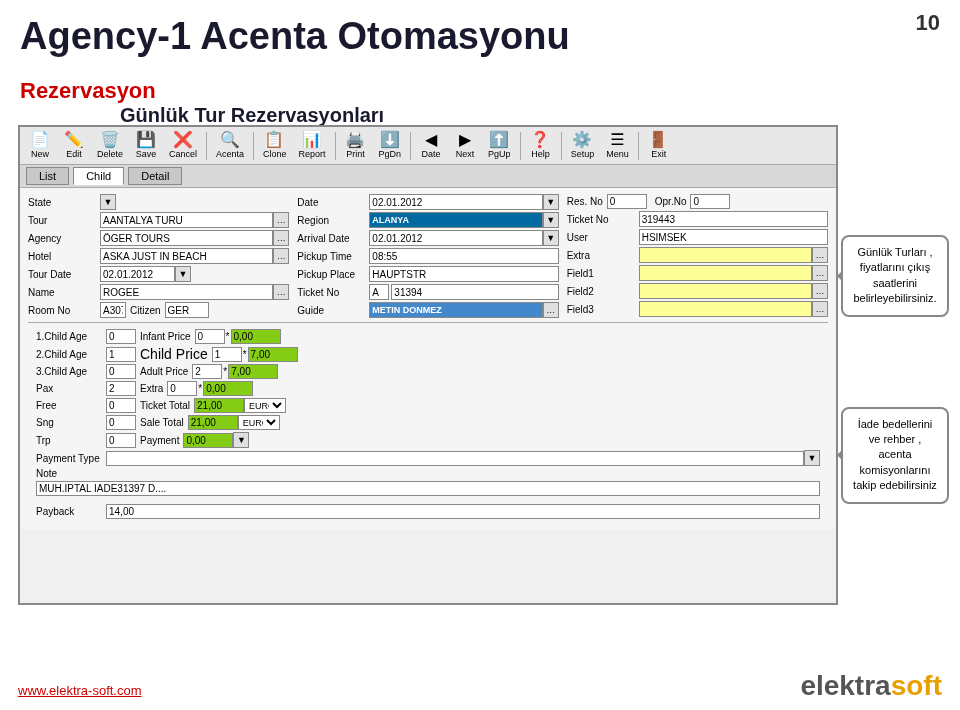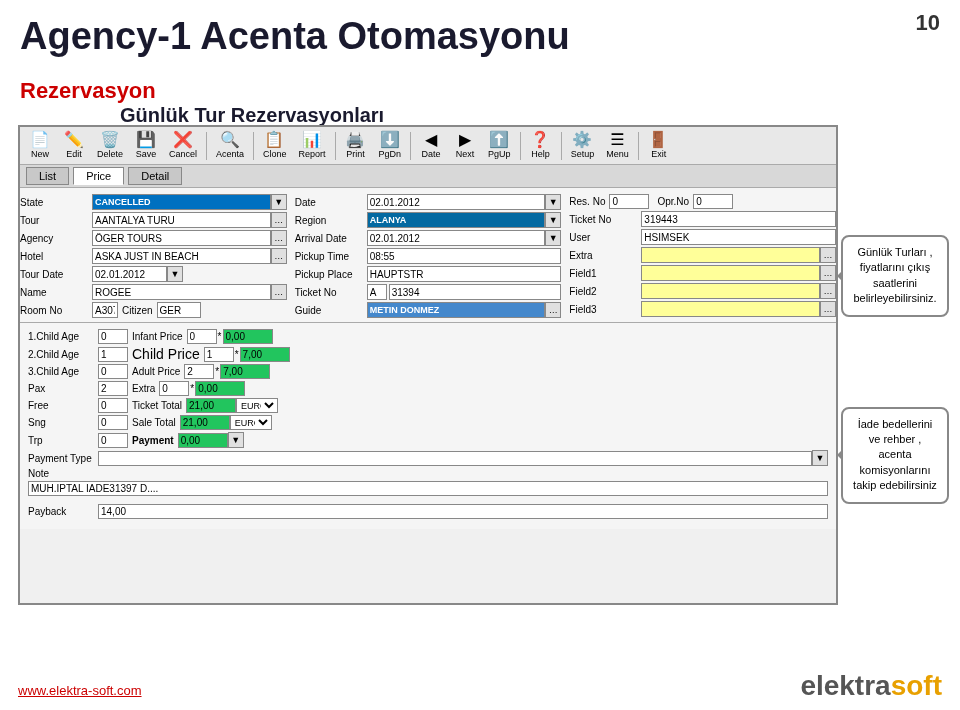--- a/index.html
+++ b/index.html
@@ -122,21 +122,21 @@
       font-size: 11px;
       cursor: pointer;
     }
     .sub-tab.active {
       background: #fff;
       border-bottom: 1px solid #fff;
     }
 
     
     .form-area {
-      padding: 6px 0;
+      padding: 6px 8px;
       background: #f5f5f5;
     }
 
     .form-row {
       display: flex;
       align-items: center;
       margin-bottom: 2px;
     }
     .form-label {
       font-size: 10px;
@@ -239,21 +239,21 @@
       height: 15px;
       border: 1px solid #888;
       background: #fff;
       font-size: 10px;
       padding: 0 2px;
       flex: 1;
     }
     .bottom-input-med {
       height: 15px;
       border: 1px solid #888;
-      background: #22c55e;
+      background: #84cc16;
       font-size: 10px;
       padding: 0 2px;
       width: 50px;
     }
 
     
     .page-footer {
       position: absolute;
       bottom: 12px;
       left: 18px;
@@ -388,33 +388,32 @@
       </button>
       <div class="toolbar-sep"></div>
       <button class="toolbar-btn">
         <span class="icon">🚪</span>
         <span>Exit</span>
       </button>
     </div>
 
   <div class="sub-toolbar">
     <div class="sub-tab">List</div>
-    <div class="sub-tab active">Price</div>
+    <div class="sub-tab active">Child</div>
     <div class="sub-tab">Detail</div>
   </div>
 
   <div class="form-area">
 
     <div class="form-three-col">
 
       <div class="col-section">
 
         <div class="form-row">
           <span class="form-label">State</span>
-          <input class="form-input cancelled" type="text" value="CANCELLED" style="">
           <button class="form-input-btn">▼</button>
         </div>
 
         <div class="form-row">
           <span class="form-label">Tour</span>
           <input class="form-input" type="text" value="AANTALYA TURU" style="">
           <button class="form-input-btn">…</button>
         </div>
 
         <div class="form-row">
@@ -590,21 +589,21 @@
             <input class="bottom-input" type="text" value="0" style="">
             <span style="margin:0 4px;font-size:10px;">Sale Total</span>
             <input class="bottom-input-med" type="text" value="21,00" style="">
             <select class="currency-select">
               <option>EURO</option><option>USD</option>
             </select>
           </div>
           <div class="bottom-row">
             <span class="bottom-label">Trp</span>
             <input class="bottom-input" type="text" value="0" style="">
-            <span style="margin:0 4px;font-size:10px;font-weight:bold;">Payment</span>
+            <span style="margin:0 4px;font-size:10px;">Payment</span>
             <input class="bottom-input-med" type="text" value="0,00" style="">
             <button class="form-input-btn">▼</button>
           </div>
         </div>
 
         <div>
           <div class="bottom-row">
             <span class="bottom-label">Payment Type</span>
             <input class="bottom-input-wide" type="text" value="" style="">
             <button class="form-input-btn">▼</button>

